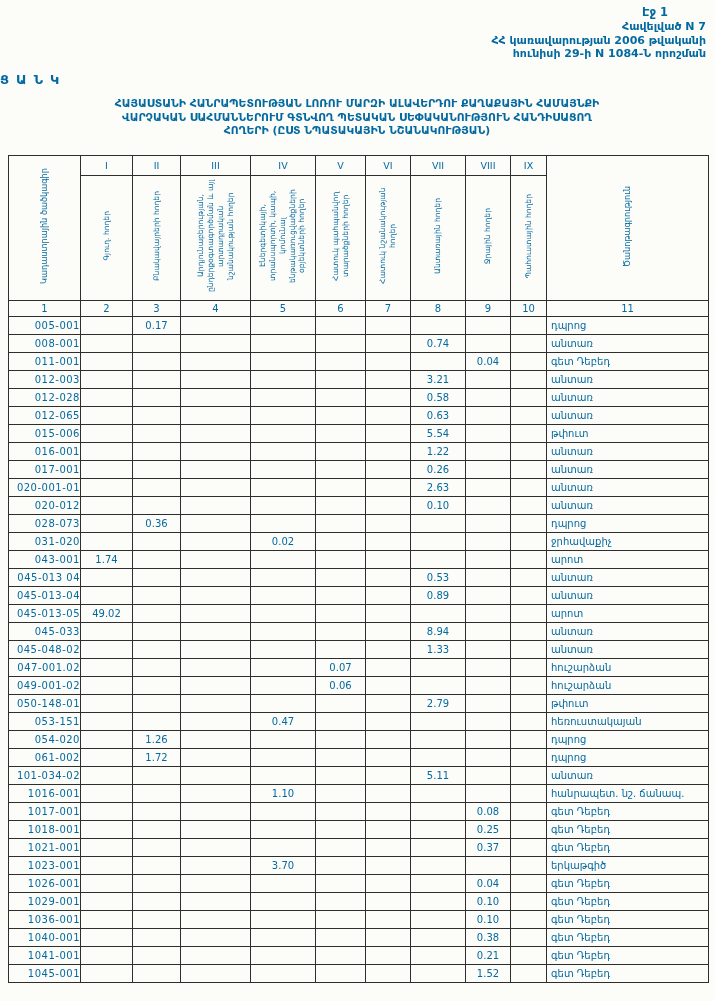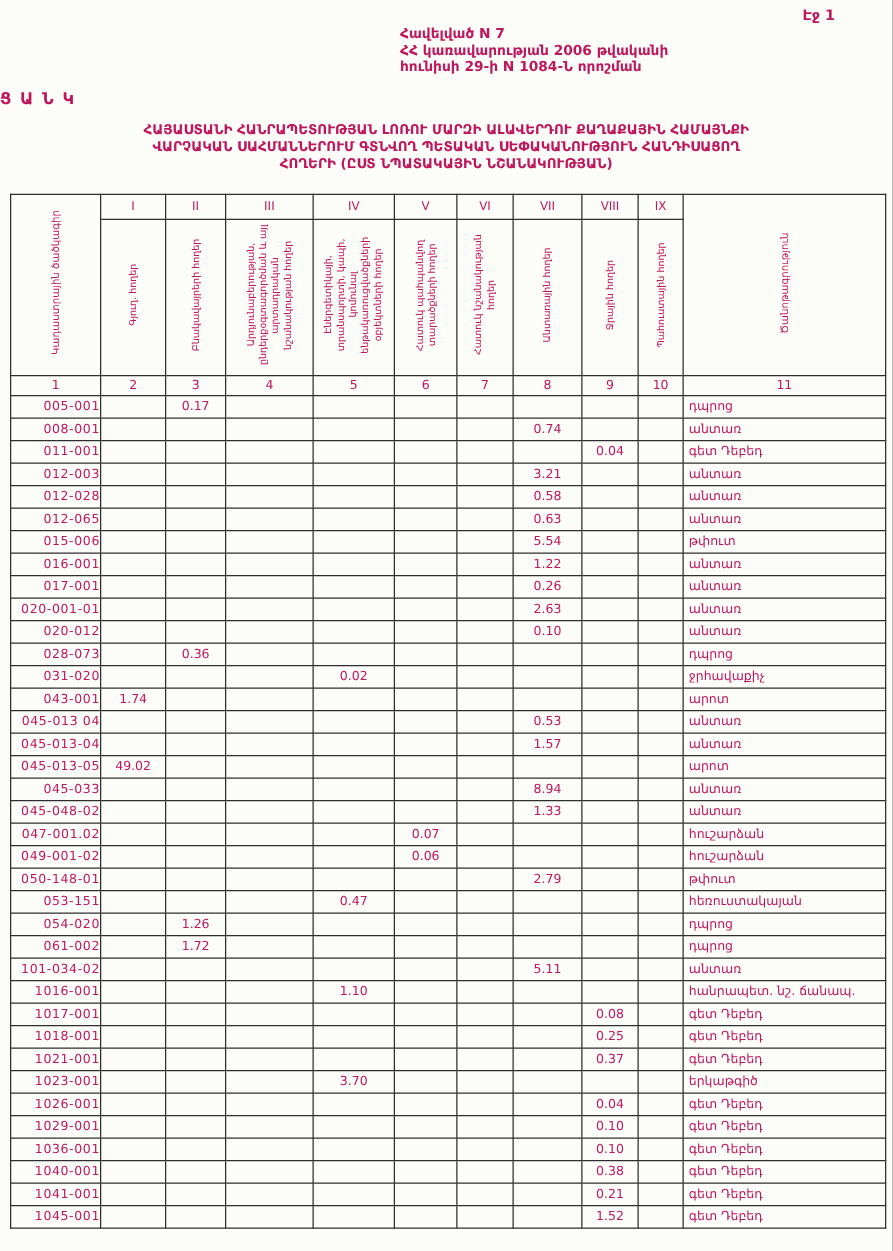--- a/index.html
+++ b/index.html
@@ -3,31 +3,31 @@
 <meta charset="utf-8">
 <style>
   * { box-sizing: border-box; margin: 0; padding: 0; }
   html, body { background: #888; }
   .page {
     position: relative;
     width: 714px;
     height: 1001px;
     margin: 0 auto;
     background: #fcfcf9;
-    color: #be185d;
+    color: #0369a1;
     font-family: "DejaVu Sans", sans-serif;
     overflow: hidden;
   }
   .pageno {
     position: absolute; top: 5px; right: 46px;
     font-size: 11.5px; font-weight: bold;
   }
   .annex {
-    position: absolute; top: 20px; right: 34px; width: 360px;
-    text-align: left; font-size: 11px; font-weight: bold; line-height: 13.5px;
+    position: absolute; top: 20px; right: 8px; width: 360px;
+    text-align: right; font-size: 11px; font-weight: bold; line-height: 13.5px;
   }
   .doctype {
     position: absolute; top: 72px; left: 0; width: 100%;
     text-align: left; font-size: 13px; font-weight: bold; letter-spacing: 7px;
   }
   .title {
     position: absolute; top: 97px; left: 0; width: 100%;
     text-align: center; font-size: 10.8px; font-weight: bold; line-height: 13.5px;
   }
   table.main {
@@ -329,21 +329,21 @@
           <td class="note">անտառ</td>
         </tr>
         <tr>
           <td class="code">045-013-04</td>
           <td class="val"></td>
           <td class="val"></td>
           <td class="val"></td>
           <td class="val"></td>
           <td class="val"></td>
           <td class="val"></td>
-          <td class="val">1.57</td>
+          <td class="val">0.89</td>
           <td class="val"></td>
           <td class="val"></td>
           <td class="note">անտառ</td>
         </tr>
         <tr>
           <td class="code">045-013-05</td>
           <td class="val">49.02</td>
           <td class="val"></td>
           <td class="val"></td>
           <td class="val"></td>

